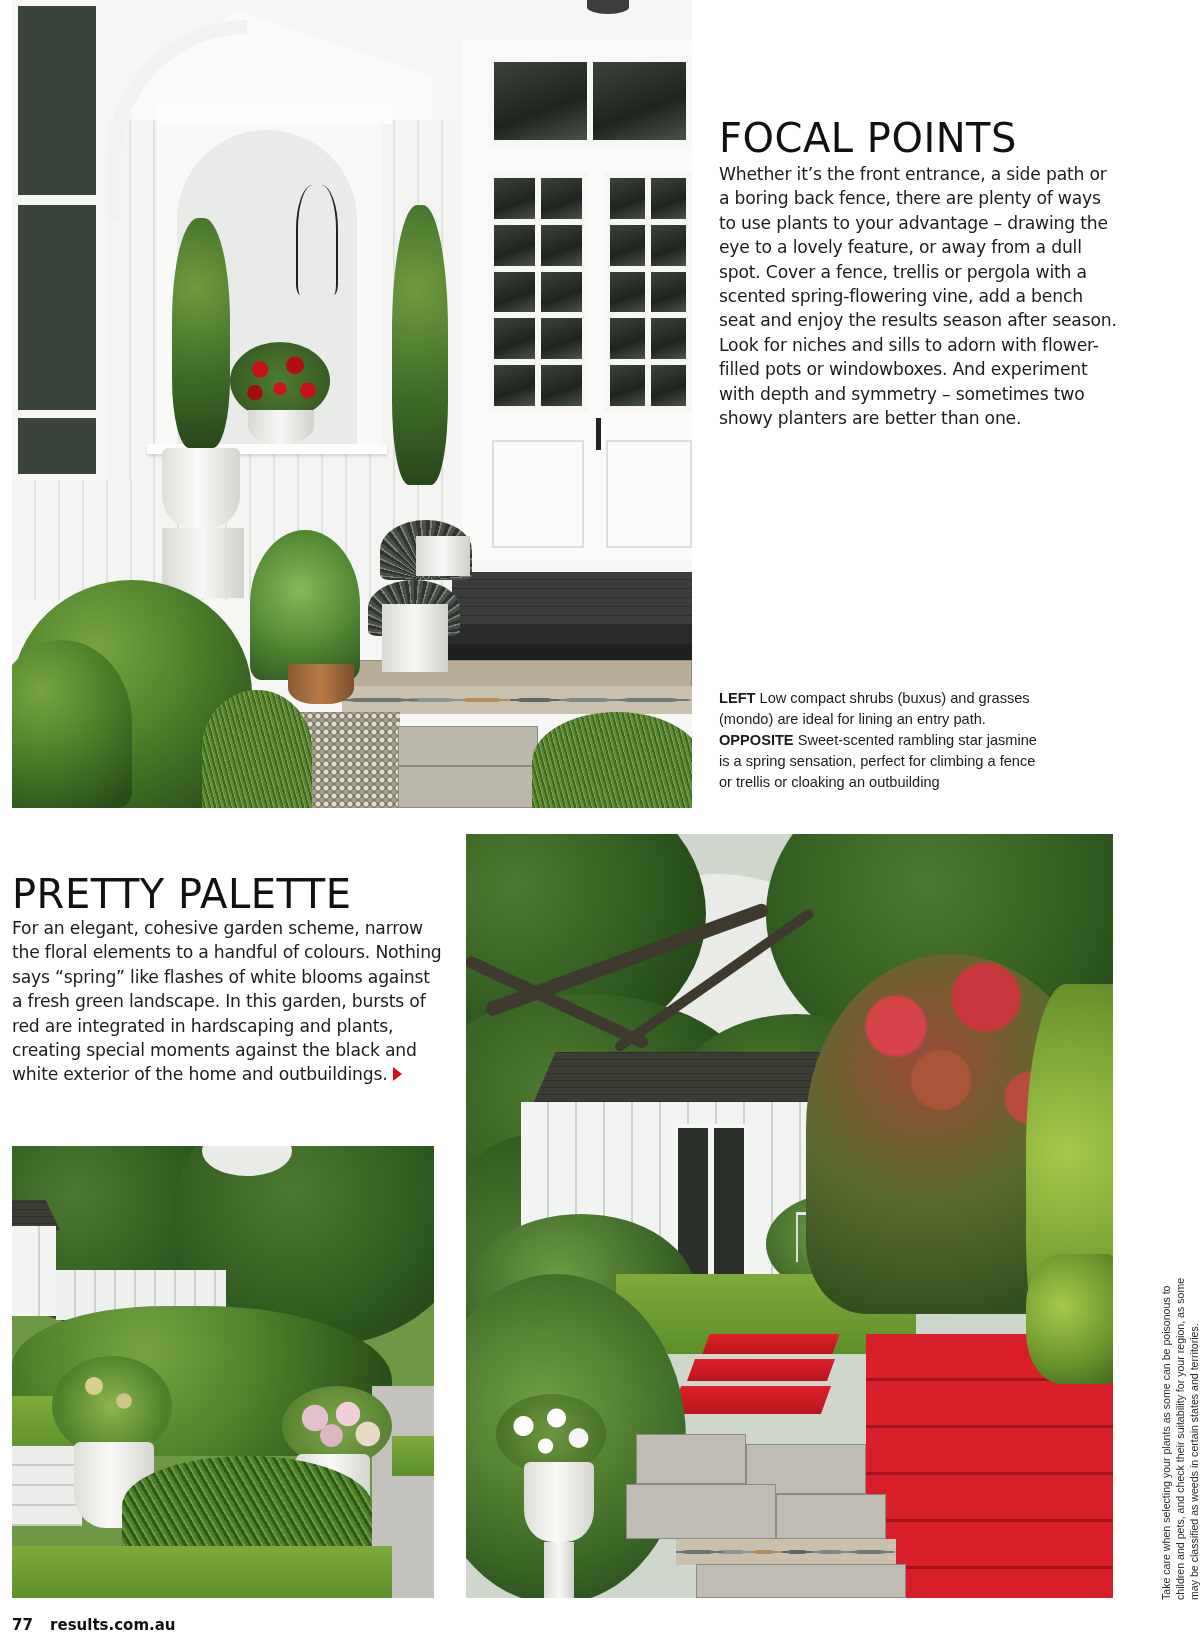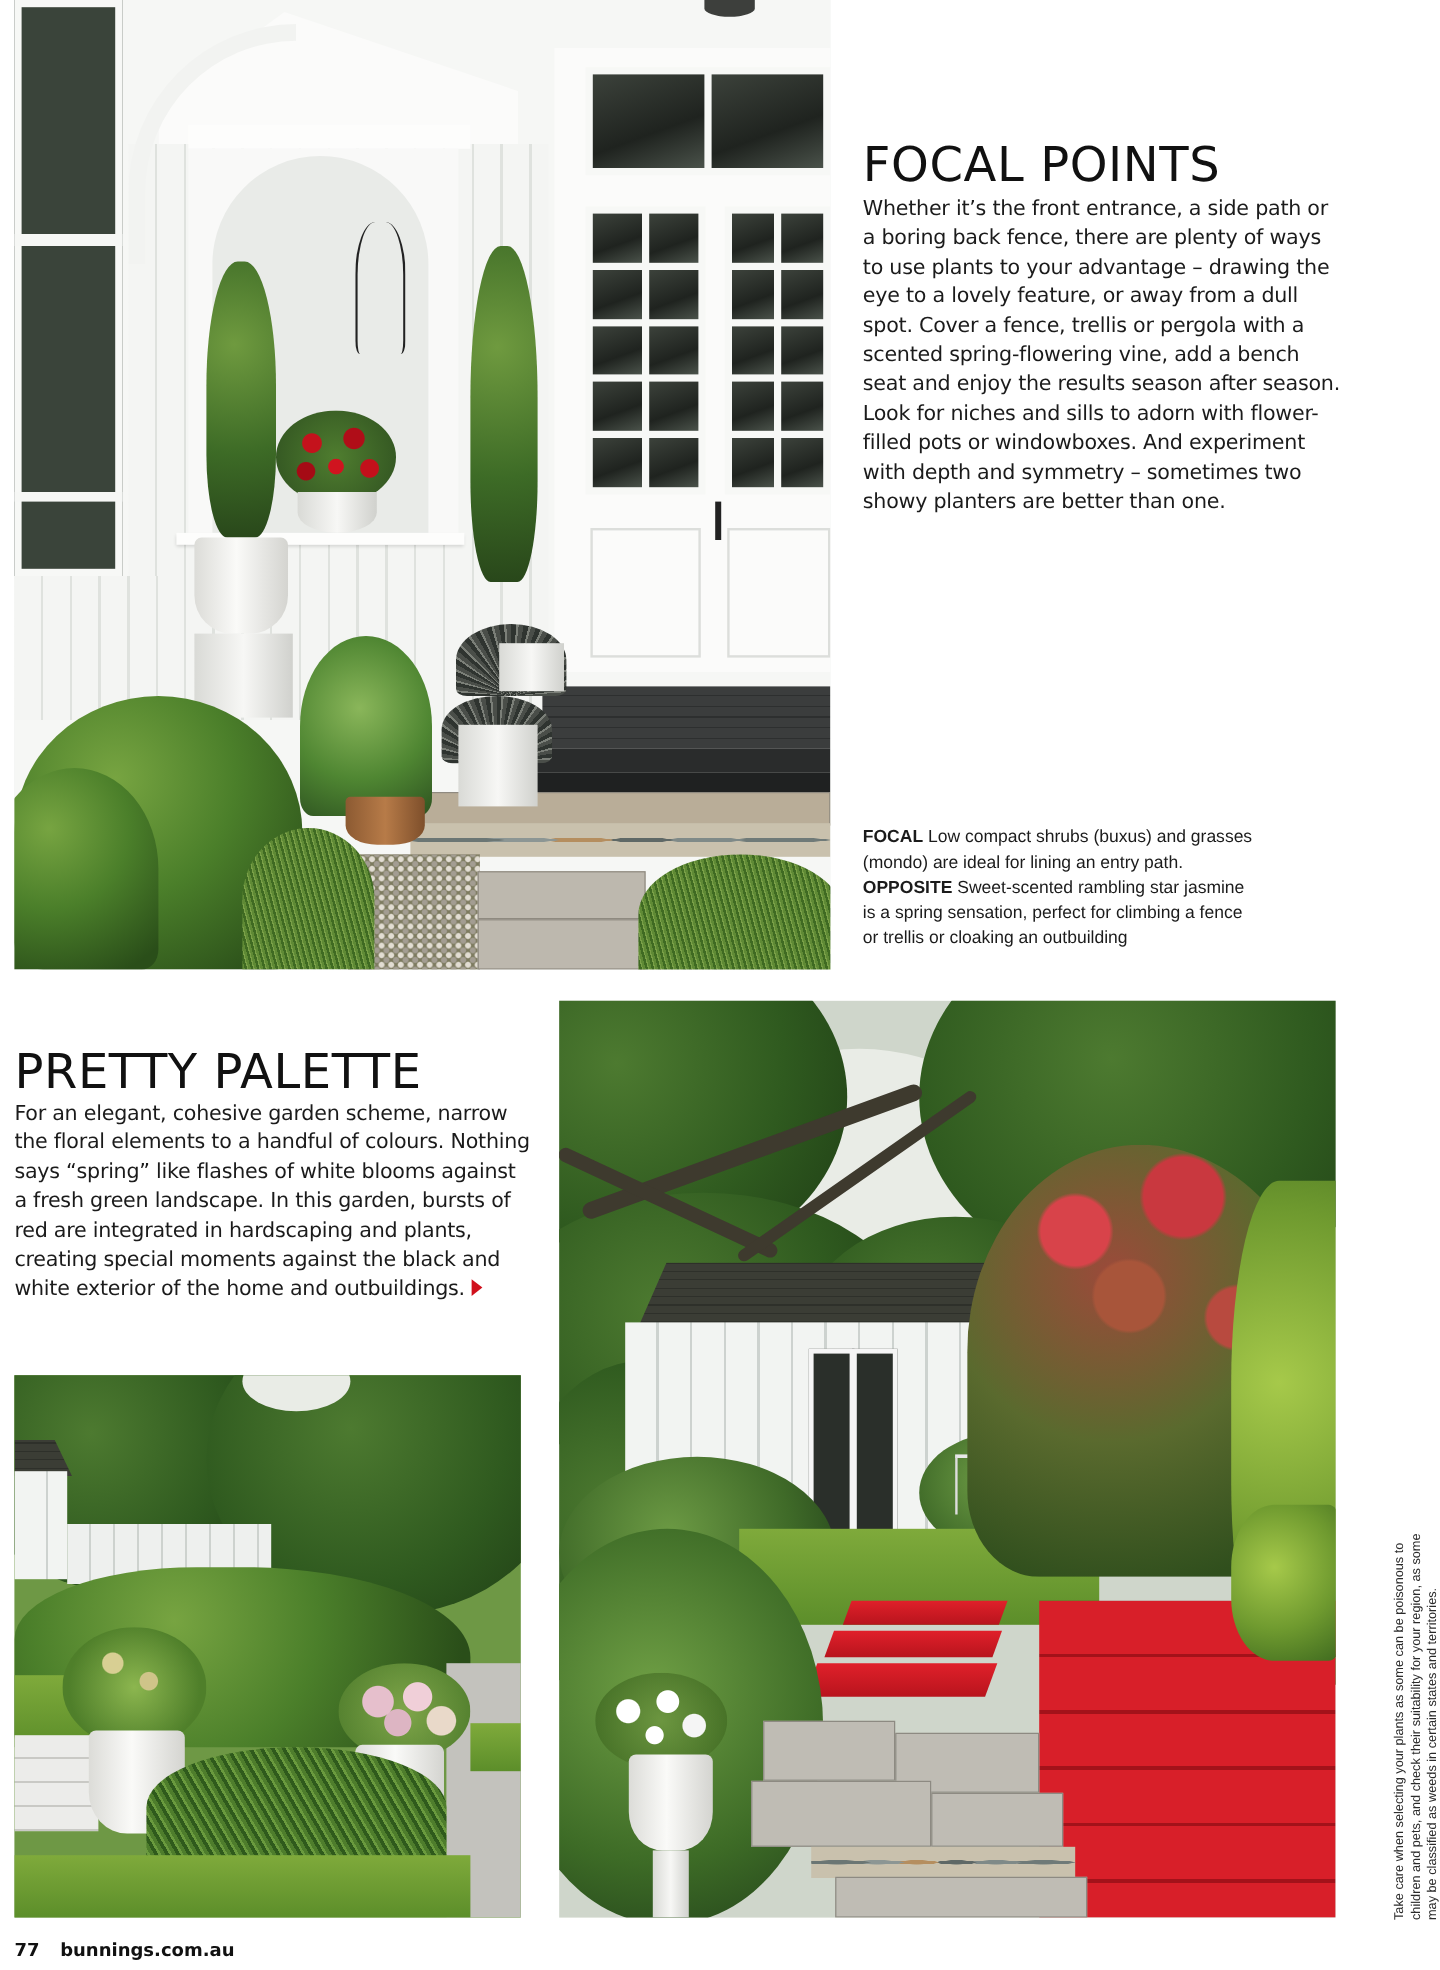--- a/index.html
+++ b/index.html
@@ -214,21 +214,21 @@
   <div class="hedge" style="left:0;top:580px;width:240px;height:228px;"></div>
   <div class="hedge" style="left:-20px;top:640px;width:140px;height:168px;"></div>
   <div class="grass" style="left:190px;top:690px;width:110px;height:118px;"></div>
   <div class="grass" style="left:520px;top:712px;width:170px;height:100px;"></div>
 </div>
 
 <h2 class="heading" id="focal-title">FOCAL POINTS</h2>
 <p class="body-text" id="focal-body">Whether it’s the front entrance, a side path or a boring back fence, there are plenty of ways to use plants to your advantage – drawing the eye to a lovely feature, or away from a dull spot. Cover a fence, trellis or pergola with a scented spring-flowering vine, add a bench seat and enjoy the results season after season. Look for niches and sills to adorn with flower-filled pots or windowboxes. And experiment with depth and symmetry – sometimes two showy planters are better than one.</p>
 
 <p id="caption">
-  <b>FOCAL</b>
+  <b>LEFT</b>
   <span>Low compact shrubs (buxus) and grasses (mondo) are ideal for lining an entry path.</span>
   <b>OPPOSITE</b>
   <span>Sweet-scented rambling star jasmine is a spring sensation, perfect for climbing a fence or trellis or cloaking an outbuilding</span>
 </p>
 
 <h2 class="heading" id="palette-title">PRETTY PALETTE</h2>
 <p class="body-text" id="palette-body"><span>For an elegant, cohesive garden scheme, narrow the floral elements to a handful of colours. Nothing says “spring” like flashes of white blooms against a fresh green landscape. In this garden, bursts of red are integrated in hardscaping and plants, creating special moments against the black and white exterior of the home and outbuildings.</span><span class="end-mark"></span></p>
 
 <div class="photo" id="photo-shed">
   <div class="sky" style="left:120px;top:40px;width:260px;height:180px;"></div>
@@ -291,14 +291,14 @@
   <div class="pink-hydrangea" style="left:270px;top:240px;width:110px;height:80px;"></div>
   <div class="urn" style="left:284px;top:308px;width:74px;height:70px;"></div>
   <div class="grass" style="left:110px;top:310px;width:250px;height:100px;border-radius:50% 50% 0 0;background:repeating-linear-gradient(60deg,#4e7d2c 0 3px,#2f5a1c 3px 6px,#6a9a3e 6px 8px);"></div>
   <div class="lawn" style="left:0;top:400px;width:380px;height:52px;"></div>
 </div>
 
 <p id="disclaimer">Take care when selecting your plants as some can be poisonous to children and pets, and check their suitability for your region, as some may be classified as weeds in certain states and territories.</p>
 
 <p id="folio">
   <span class="pg">77</span>
-  <span>bunnings.com.au</span>
+  <span>results.com.au</span>
 </p>
 
 </body></html>

